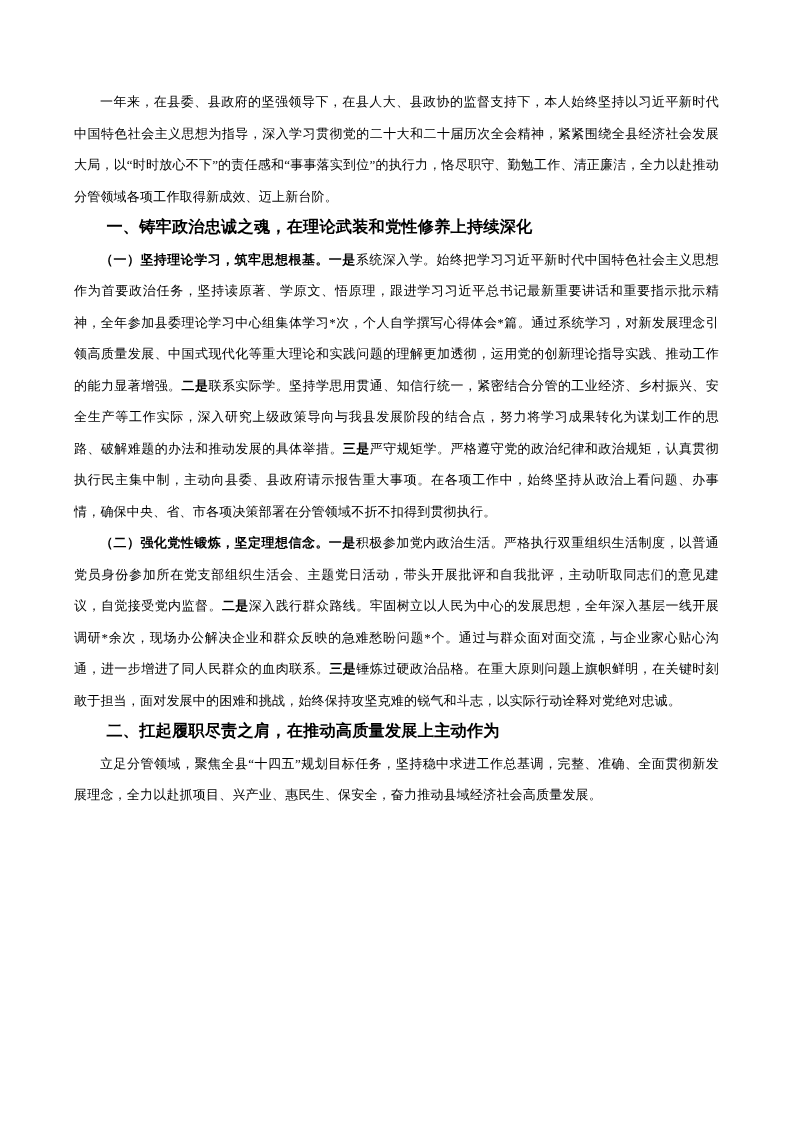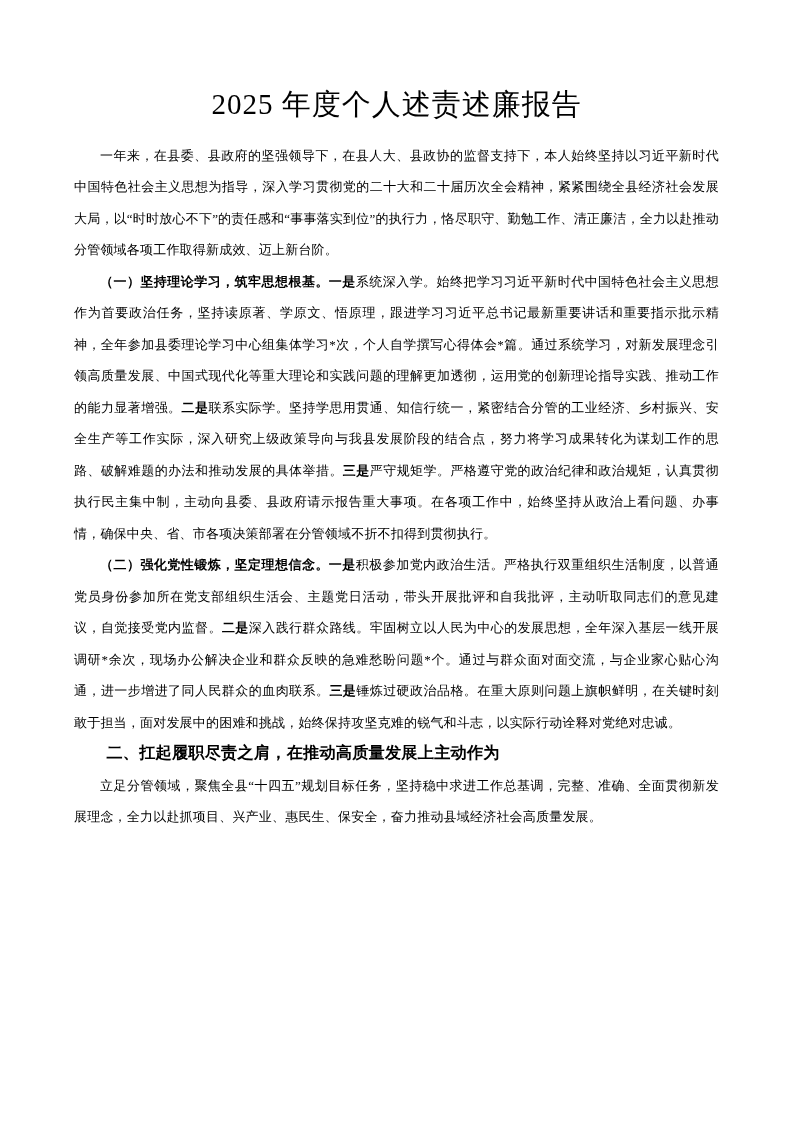--- a/index.html
+++ b/index.html
@@ -49,21 +49,21 @@
     letter-spacing: 0.2px;
   }
   .b {
     font-weight: bold;
   }
 </style>
 </head>
 <body>
 
 <div class="page">
-  <h1 class="doc-title">2025 年度个人述责述廉报告</h1>
   <div id="body-container">
       <p class="para"><span>一年来，在县委、县政府的坚强领导下，在县人大、县政协的监督支持下，本人始终坚持以习近平新时代中国特色社会主义思想为指导，深入学习贯彻党的二十大和二十届历次全会精神，紧紧围绕全县经济社会发展大局，以“时时放心不下”的责任感和“事事落实到位”的执行力，恪尽职守、勤勉工作、清正廉洁，全力以赴推动分管领域各项工作取得新成效、迈上新台阶。</span></p>
+      <p class="heading"><span class="b">一、铸牢政治忠诚之魂，在理论武装和党性修养上持续深化</span></p>
       <p class="para"><span class="b">（一）坚持理论学习，筑牢思想根基。一是</span><span>系统深入学。始终把学习习近平新时代中国特色社会主义思想作为首要政治任务，坚持读原著、学原文、悟原理，跟进学习习近平总书记最新重要讲话和重要指示批示精神，全年参加县委理论学习中心组集体学习*次，个人自学撰写心得体会*篇。通过系统学习，对新发展理念引领高质量发展、中国式现代化等重大理论和实践问题的理解更加透彻，运用党的创新理论指导实践、推动工作的能力显著增强。</span><span class="b">二是</span><span>联系实际学。坚持学思用贯通、知信行统一，紧密结合分管的工业经济、乡村振兴、安全生产等工作实际，深入研究上级政策导向与我县发展阶段的结合点，努力将学习成果转化为谋划工作的思路、破解难题的办法和推动发展的具体举措。</span><span class="b">三是</span><span>严守规矩学。严格遵守党的政治纪律和政治规矩，认真贯彻执行民主集中制，主动向县委、县政府请示报告重大事项。在各项工作中，始终坚持从政治上看问题、办事情，确保中央、省、市各项决策部署在分管领域不折不扣得到贯彻执行。</span></p>
       <p class="para"><span class="b">（二）强化党性锻炼，坚定理想信念。一是</span><span>积极参加党内政治生活。严格执行双重组织生活制度，以普通党员身份参加所在党支部组织生活会、主题党日活动，带头开展批评和自我批评，主动听取同志们的意见建议，自觉接受党内监督。</span><span class="b">二是</span><span>深入践行群众路线。牢固树立以人民为中心的发展思想，全年深入基层一线开展调研*余次，现场办公解决企业和群众反映的急难愁盼问题*个。通过与群众面对面交流，与企业家心贴心沟通，进一步增进了同人民群众的血肉联系。</span><span class="b">三是</span><span>锤炼过硬政治品格。在重大原则问题上旗帜鲜明，在关键时刻敢于担当，面对发展中的困难和挑战，始终保持攻坚克难的锐气和斗志，以实际行动诠释对党绝对忠诚。</span></p>
       <p class="heading"><span class="b">二、扛起履职尽责之肩，在推动高质量发展上主动作为</span></p>
       <p class="para"><span>立足分管领域，聚焦全县“十四五”规划目标任务，坚持稳中求进工作总基调，完整、准确、全面贯彻新发展理念，全力以赴抓项目、兴产业、惠民生、保安全，奋力推动县域经济社会高质量发展。</span></p>
     </div>
 </div>
 
 </body></html>

